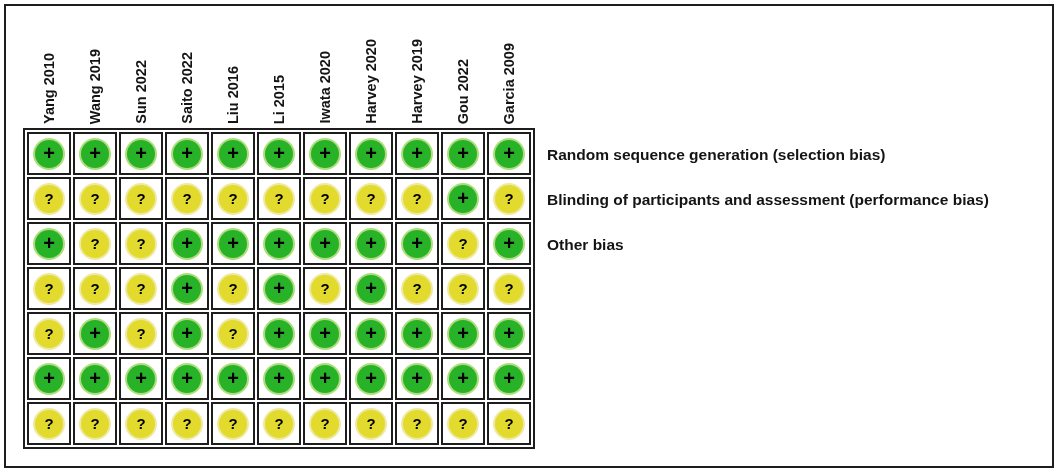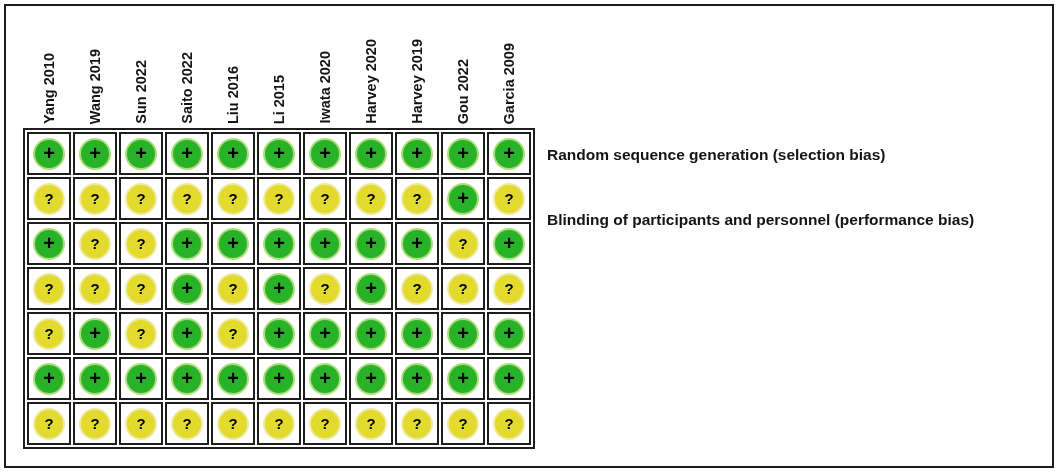--- a/index.html
+++ b/index.html
@@ -67,21 +67,20 @@
   .rlabels {
     display: grid;
     grid-auto-rows: 45px;
     align-items: center;
     margin-left: 12px;
     padding-top: 6px;
     font-size: 15.5px;
     font-weight: bold;
     color: #141414;
     white-space: nowrap;
-    gap: 20px;
   }
 </style>
 </head>
 <body>
 
 <div class="frame"></div>
 
 <div class="content">
   <div class="hdr">
       <span class="study">Yang 2010</span>
@@ -325,16 +324,17 @@
         </div>
         <div class="cell">
           <div class="dot q" style="background: rgb(226, 218, 44); box-shadow: rgb(239, 233, 162) 0px 0px 0px 2px;">?</div>
         </div>
         <div class="cell">
           <div class="dot q" style="background: rgb(226, 218, 44); box-shadow: rgb(239, 233, 162) 0px 0px 0px 2px;">?</div>
         </div>
       </div>
     <div class="rlabels">
         <div>Random sequence generation (selection bias)</div>
-        <div>Blinding of participants and personnel (performance bias)</div>
+        <div>Blinding of participants and assessment (performance bias)</div>
+        <div>Other bias</div>
       </div>
   </div>
 </div>
 
 </body></html>

